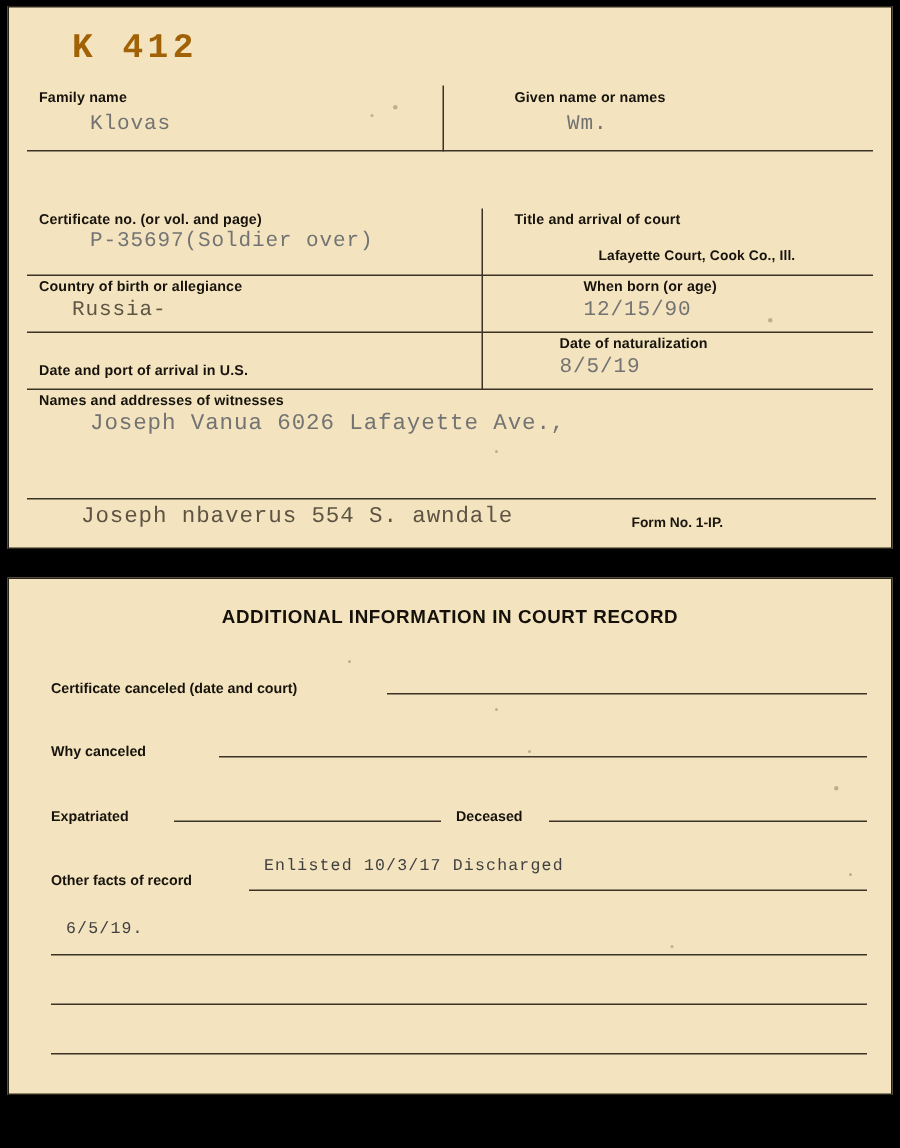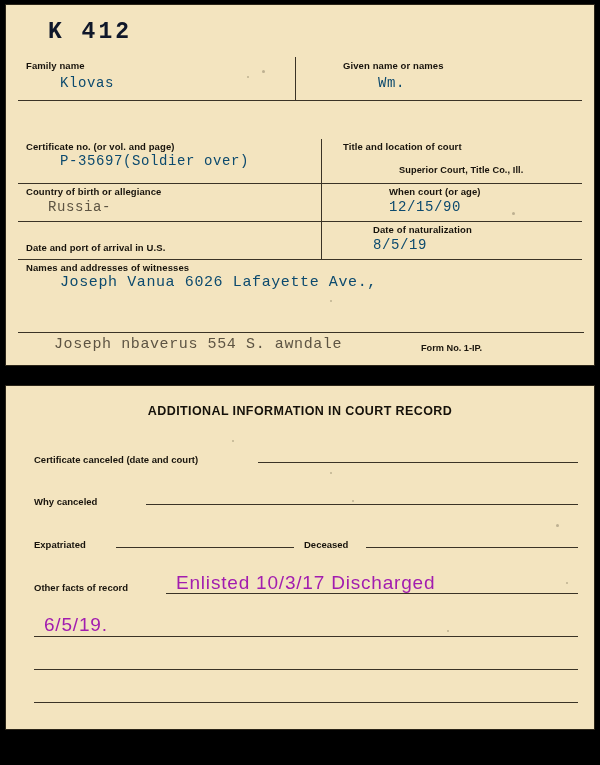--- a/index.html
+++ b/index.html
@@ -43,21 +43,21 @@
 
   
   .index-no {
     position: absolute;
     left: 42px;
     top: 14px;
     font-family: "Liberation Mono", monospace;
     font-size: 23px;
     font-weight: bold;
     letter-spacing: 3px;
-    color: #0f172a;
+    color: #a16207;
   }
 
   
   .row {
     position: absolute;
     left: 12px;
     right: 12px;
     border-bottom: 1.2px solid #3a3326;
     box-sizing: border-box;
   }
@@ -66,21 +66,21 @@
     font-size: 9.5px;
     font-weight: bold;
     color: #17130c;
     letter-spacing: 0.1px;
     white-space: nowrap;
   }
   .val {
     position: absolute;
     font-family: "Liberation Mono", monospace;
     font-size: 14px;
-    color: #0c4a6e;
+    color: #737373;
     white-space: nowrap;
     letter-spacing: 0.6px;
   }
   .val.faded {
     color: #5d5443;
   }
   .vdiv {
     position: absolute;
     width: 0;
     border-left: 1.2px solid #3a3326;
@@ -113,23 +113,23 @@
     color: #17130c;
     white-space: nowrap;
   }
   .uline {
     position: absolute;
     border-bottom: 1.2px solid #3a3326;
     height: 0;
   }
   .hand {
     position: absolute;
-    font-family: Liberation Sans, sans-serif;
-    font-size: 19px;
-    color: #a21caf;
+    font-family: Liberation Mono, monospace;
+    font-size: 11px;
+    color: #404040;
     white-space: nowrap;
     letter-spacing: 0.8px;
   }
 
   
   .speck {
     position: absolute;
     background: rgba(90,80,60,0.35);
     border-radius: 50%;
     pointer-events: none;
@@ -150,29 +150,29 @@
       <div class="vdiv" style="left:277px; top:0; height:44px;"></div>
       <div class="lbl" style="left:325px; top:3px;">Given name or names</div>
       <div class="val" style="left:360px; top:18px;">Wm.</div>
     </div>
 
 
     <div class="row" style="top:134px; height:45px;">
       <div class="lbl" style="left:8px; top:2px;">Certificate no. (or vol. and page)</div>
       <div class="val" style="left:42px; top:14px;">P-35697(Soldier over)</div>
       <div class="vdiv" style="left:303px; top:0; height:45px;"></div>
-      <div class="lbl" style="left:325px; top:2px;">Title and location of court</div>
-      <div class="lbl" style="left:381px; top:26px; font-size:9.2px;">Superior Court, Title Co., Ill.</div>
+      <div class="lbl" style="left:325px; top:2px;">Title and arrival of court</div>
+      <div class="lbl" style="left:381px; top:26px; font-size:9.2px;">Lafayette Court, Cook Co., Ill.</div>
     </div>
 
     <div class="row" style="top:179px; height:38px;">
       <div class="lbl" style="left:8px; top:2px;">Country of birth or allegiance</div>
       <div class="val faded" style="left:30px; top:15px;">Russia-</div>
       <div class="vdiv" style="left:303px; top:0; height:38px;"></div>
-      <div class="lbl" style="left:371px; top:2px;">When court (or age)</div>
+      <div class="lbl" style="left:371px; top:2px;">When born (or age)</div>
       <div class="val" style="left:371px; top:15px;">12/15/90</div>
     </div>
 
     <div class="row" style="top:217px; height:38px;">
       <div class="lbl" style="left:8px; top:20px;">Date and port of arrival in U.S.</div>
       <div class="val" style="left:42px; top:15px;"></div>
       <div class="vdiv" style="left:303px; top:0; height:38px;"></div>
       <div class="lbl" style="left:355px; top:2px;">Date of naturalization</div>
       <div class="val" style="left:355px; top:15px;">8/5/19</div>
     </div>

